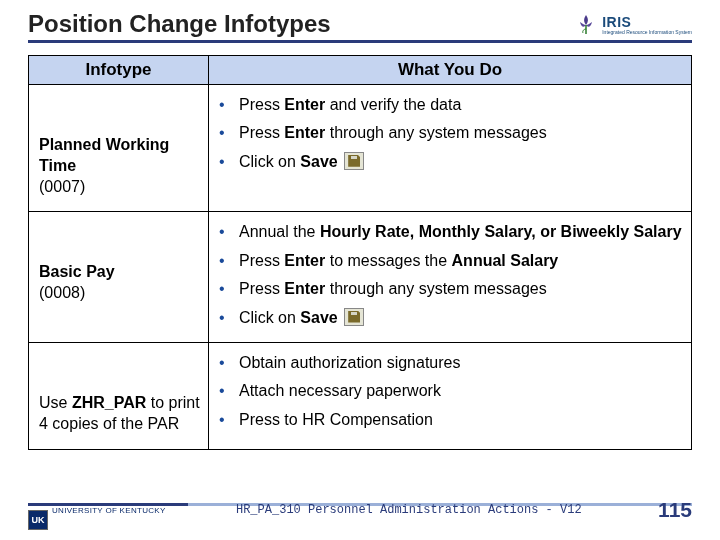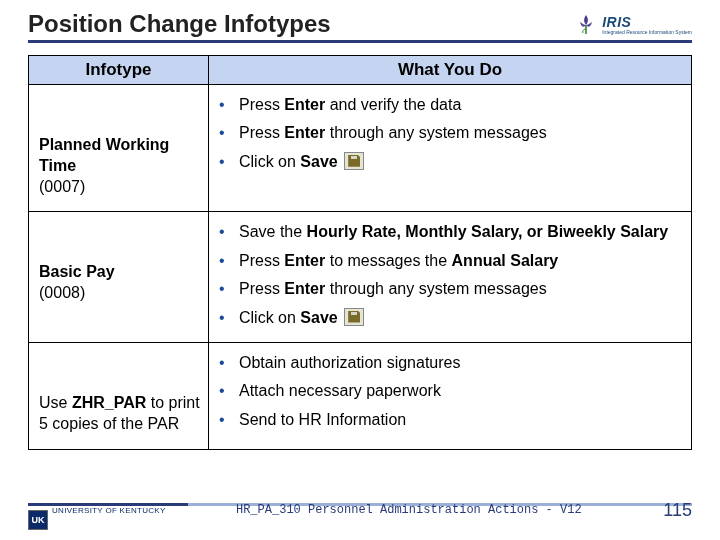--- a/index.html
+++ b/index.html
@@ -36,21 +36,20 @@
     display: flex;
     align-items: center;
     gap: 4px;
   }
   .logo-flower {
     width: 24px; height: 24px;
   }
   .logo-text {
     font-size: 14px;
     color: #1a4a7a;
-    font-style: italic;
     font-weight: bold;
     letter-spacing: 0.5px;
   }
   .logo-sub {
     font-size: 5px;
     color: #1a4a7a;
     line-height: 1;
   }
   table.main {
     width: 100%;
@@ -158,24 +157,25 @@
   }
   .footer-center {
     flex: 1;
     text-align: center;
     color: #2a3b7a;
     font-size: 12px;
     font-family: Liberation Mono, monospace;
   }
   .page-num {
     color: #2a3b7a;
-    font-size: 18px;
+    font-size: 21px;
     font-family: "Comic Sans MS", cursive, sans-serif;
     min-width: 40px;
     text-align: right;
+    font-weight: bold;
   }
   .footer-bar {
     position: absolute;
     bottom: 34px;
     left: 28px; right: 28px;
     height: 3px;
     background: #9bb0d8;
   }
   .footer-bar-left {
     width: 160px; height: 3px;
@@ -227,38 +227,38 @@
     </tr>
     <tr>
       <td class="col-left">
         <div class="cell-left">
           <span class="b">Basic Pay</span><br>
           <span>(0008)</span>
         </div>
       </td>
       <td class="cell-right">
         <ul>
-          <li><span>Save the </span><span class="b">Hourly Rate, Monthly Salary, or Biweekly Salary</span></li>
+          <li><span>Annual the </span><span class="b">Hourly Rate, Monthly Salary, or Biweekly Salary</span></li>
           <li><span>Press </span><span class="b">Enter</span><span> to messages the </span><span class="b">Annual Salary</span></li>
           <li><span>Press </span><span class="b">Enter</span><span> through any system messages</span></li>
           <li><span>Click on </span><span class="b">Save</span> <span class="save-icon"></span></li>
         </ul>
       </td>
     </tr>
     <tr>
       <td class="col-left">
         <div class="cell-left">
-          <span>Use </span><span class="b">ZHR_PAR</span><span> to print 5 copies of the PAR</span>
+          <span>Use </span><span class="b">ZHR_PAR</span><span> to print 4 copies of the PAR</span>
         </div>
       </td>
       <td class="cell-right">
         <ul>
           <li><span>Obtain authorization signatures</span></li>
           <li><span>Attach necessary paperwork</span></li>
-          <li><span>Send to HR Information</span></li>
+          <li><span>Press to HR Compensation</span></li>
         </ul>
       </td>
     </tr>
   </tbody>
     </table>
 
   <div class="footer-bar">
     <div class="footer-bar-left"></div>
   </div>
 

